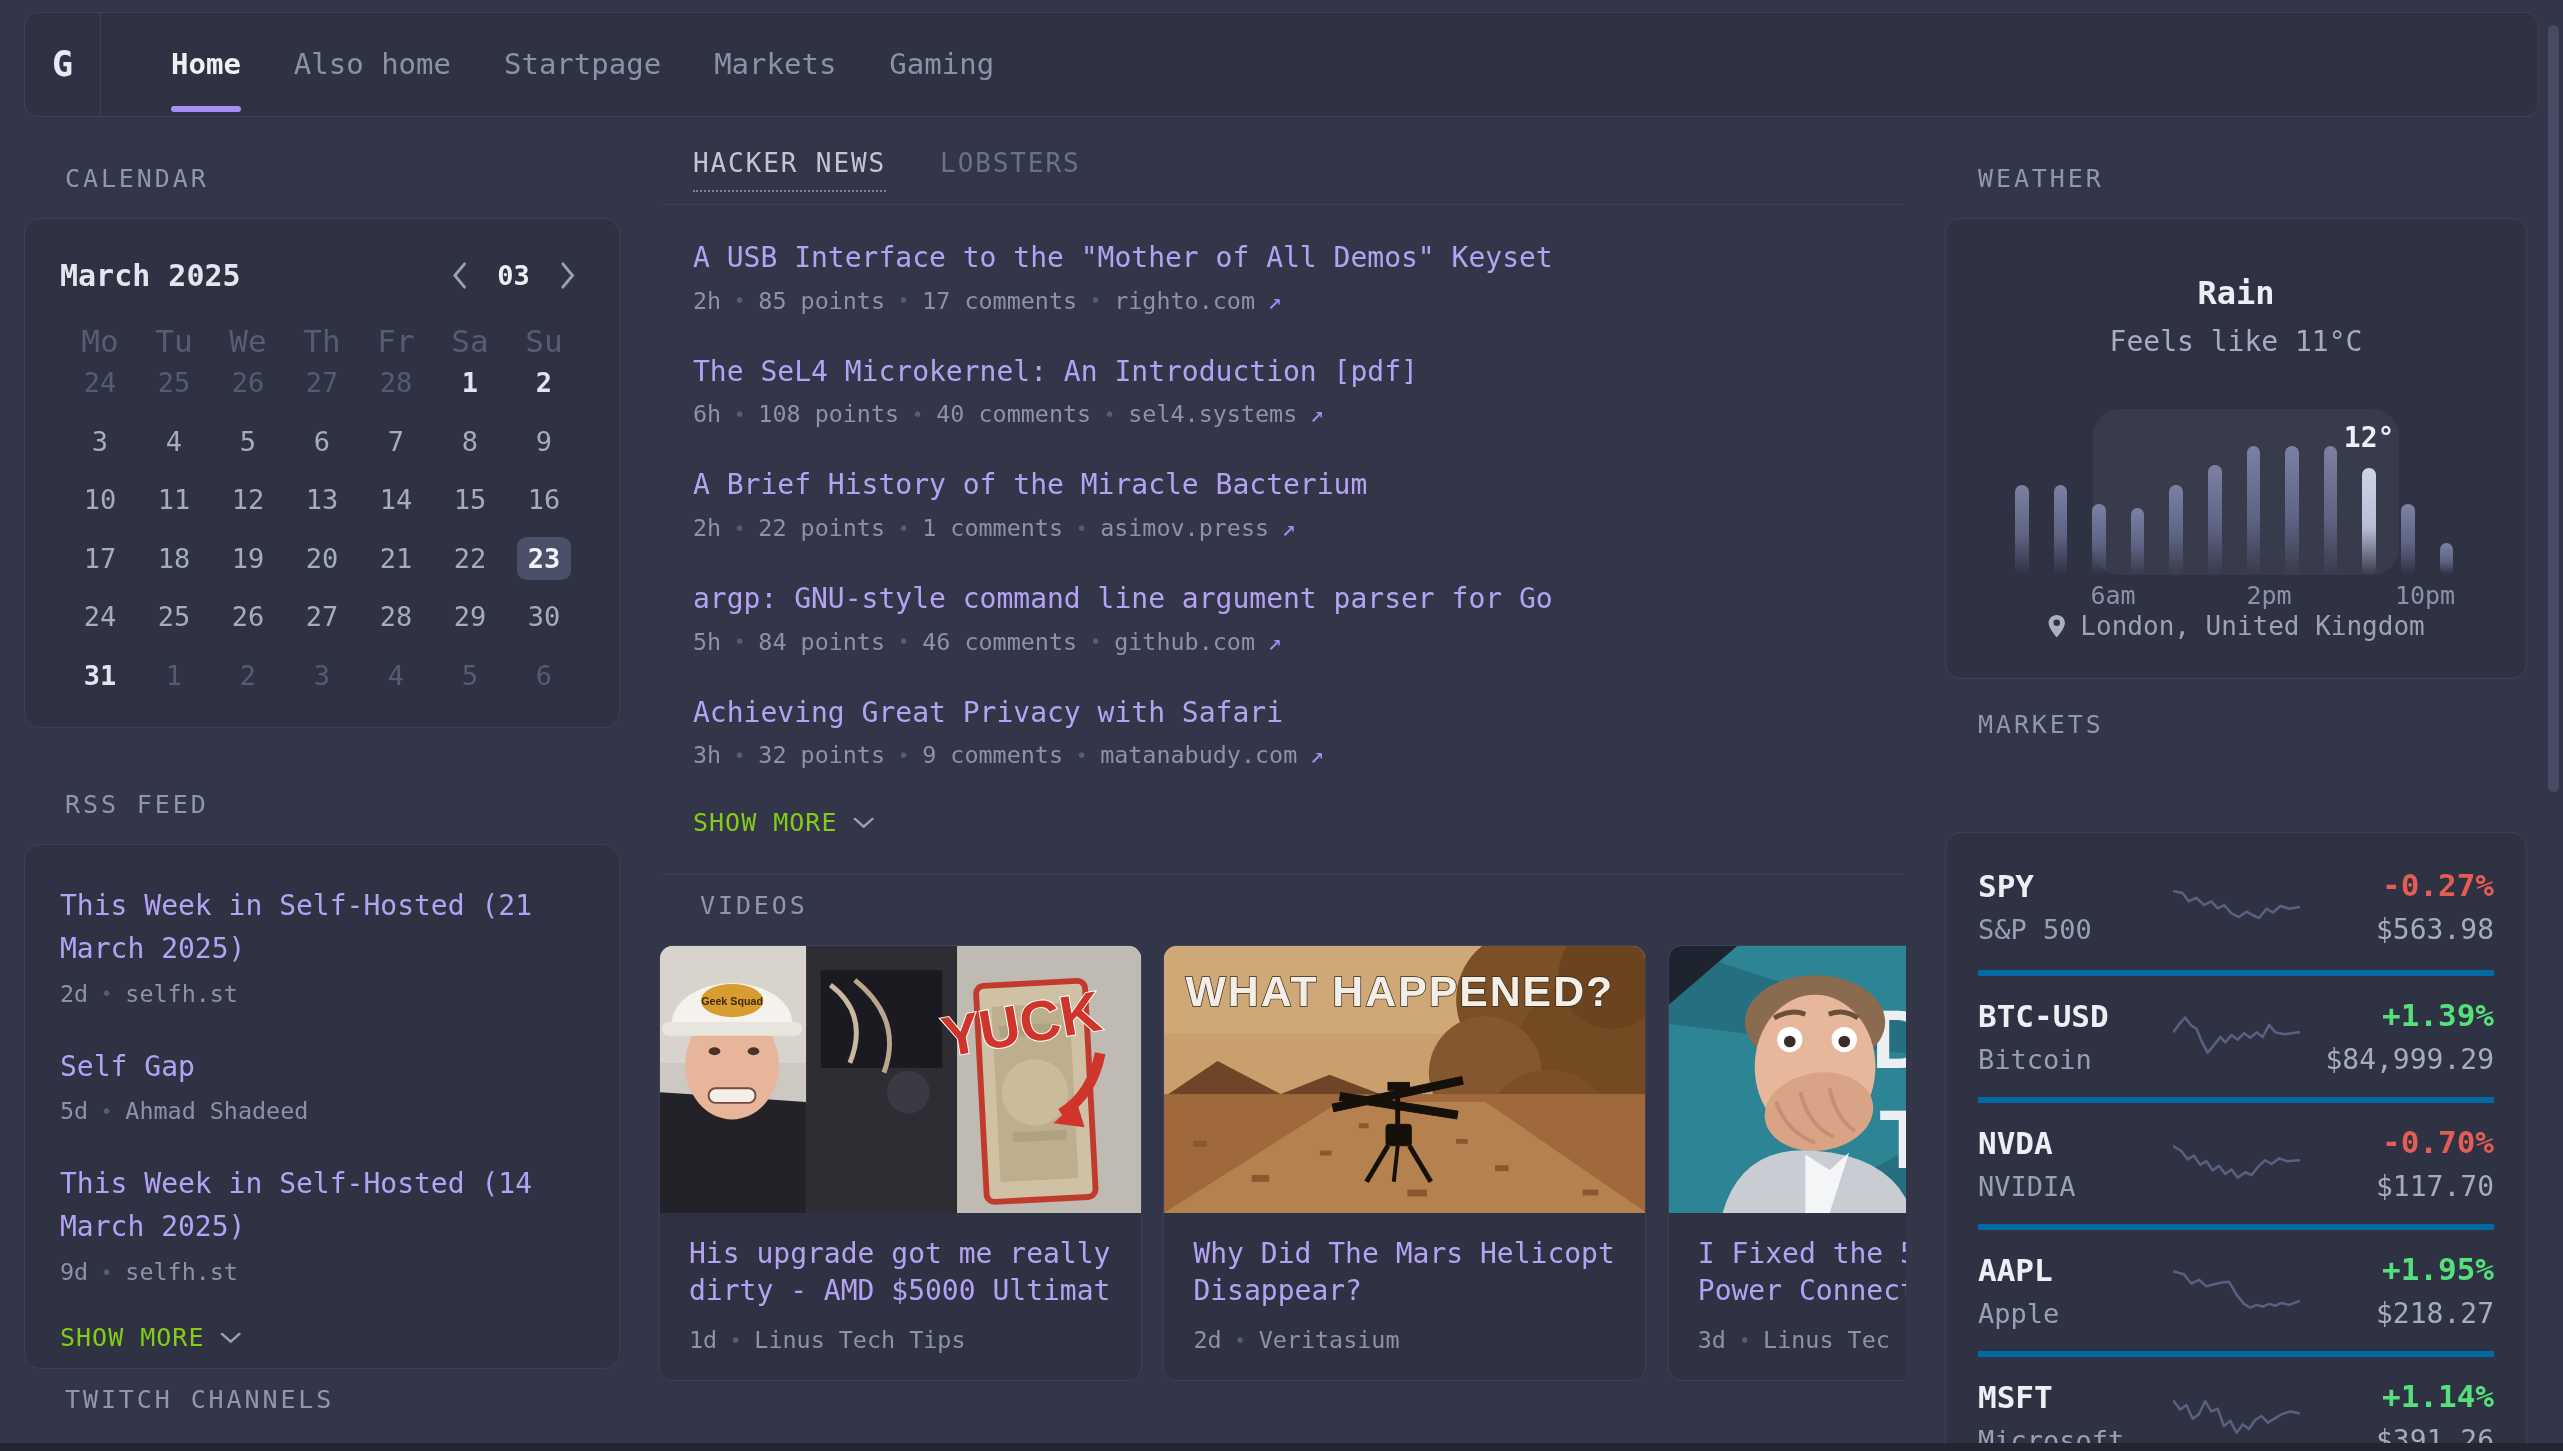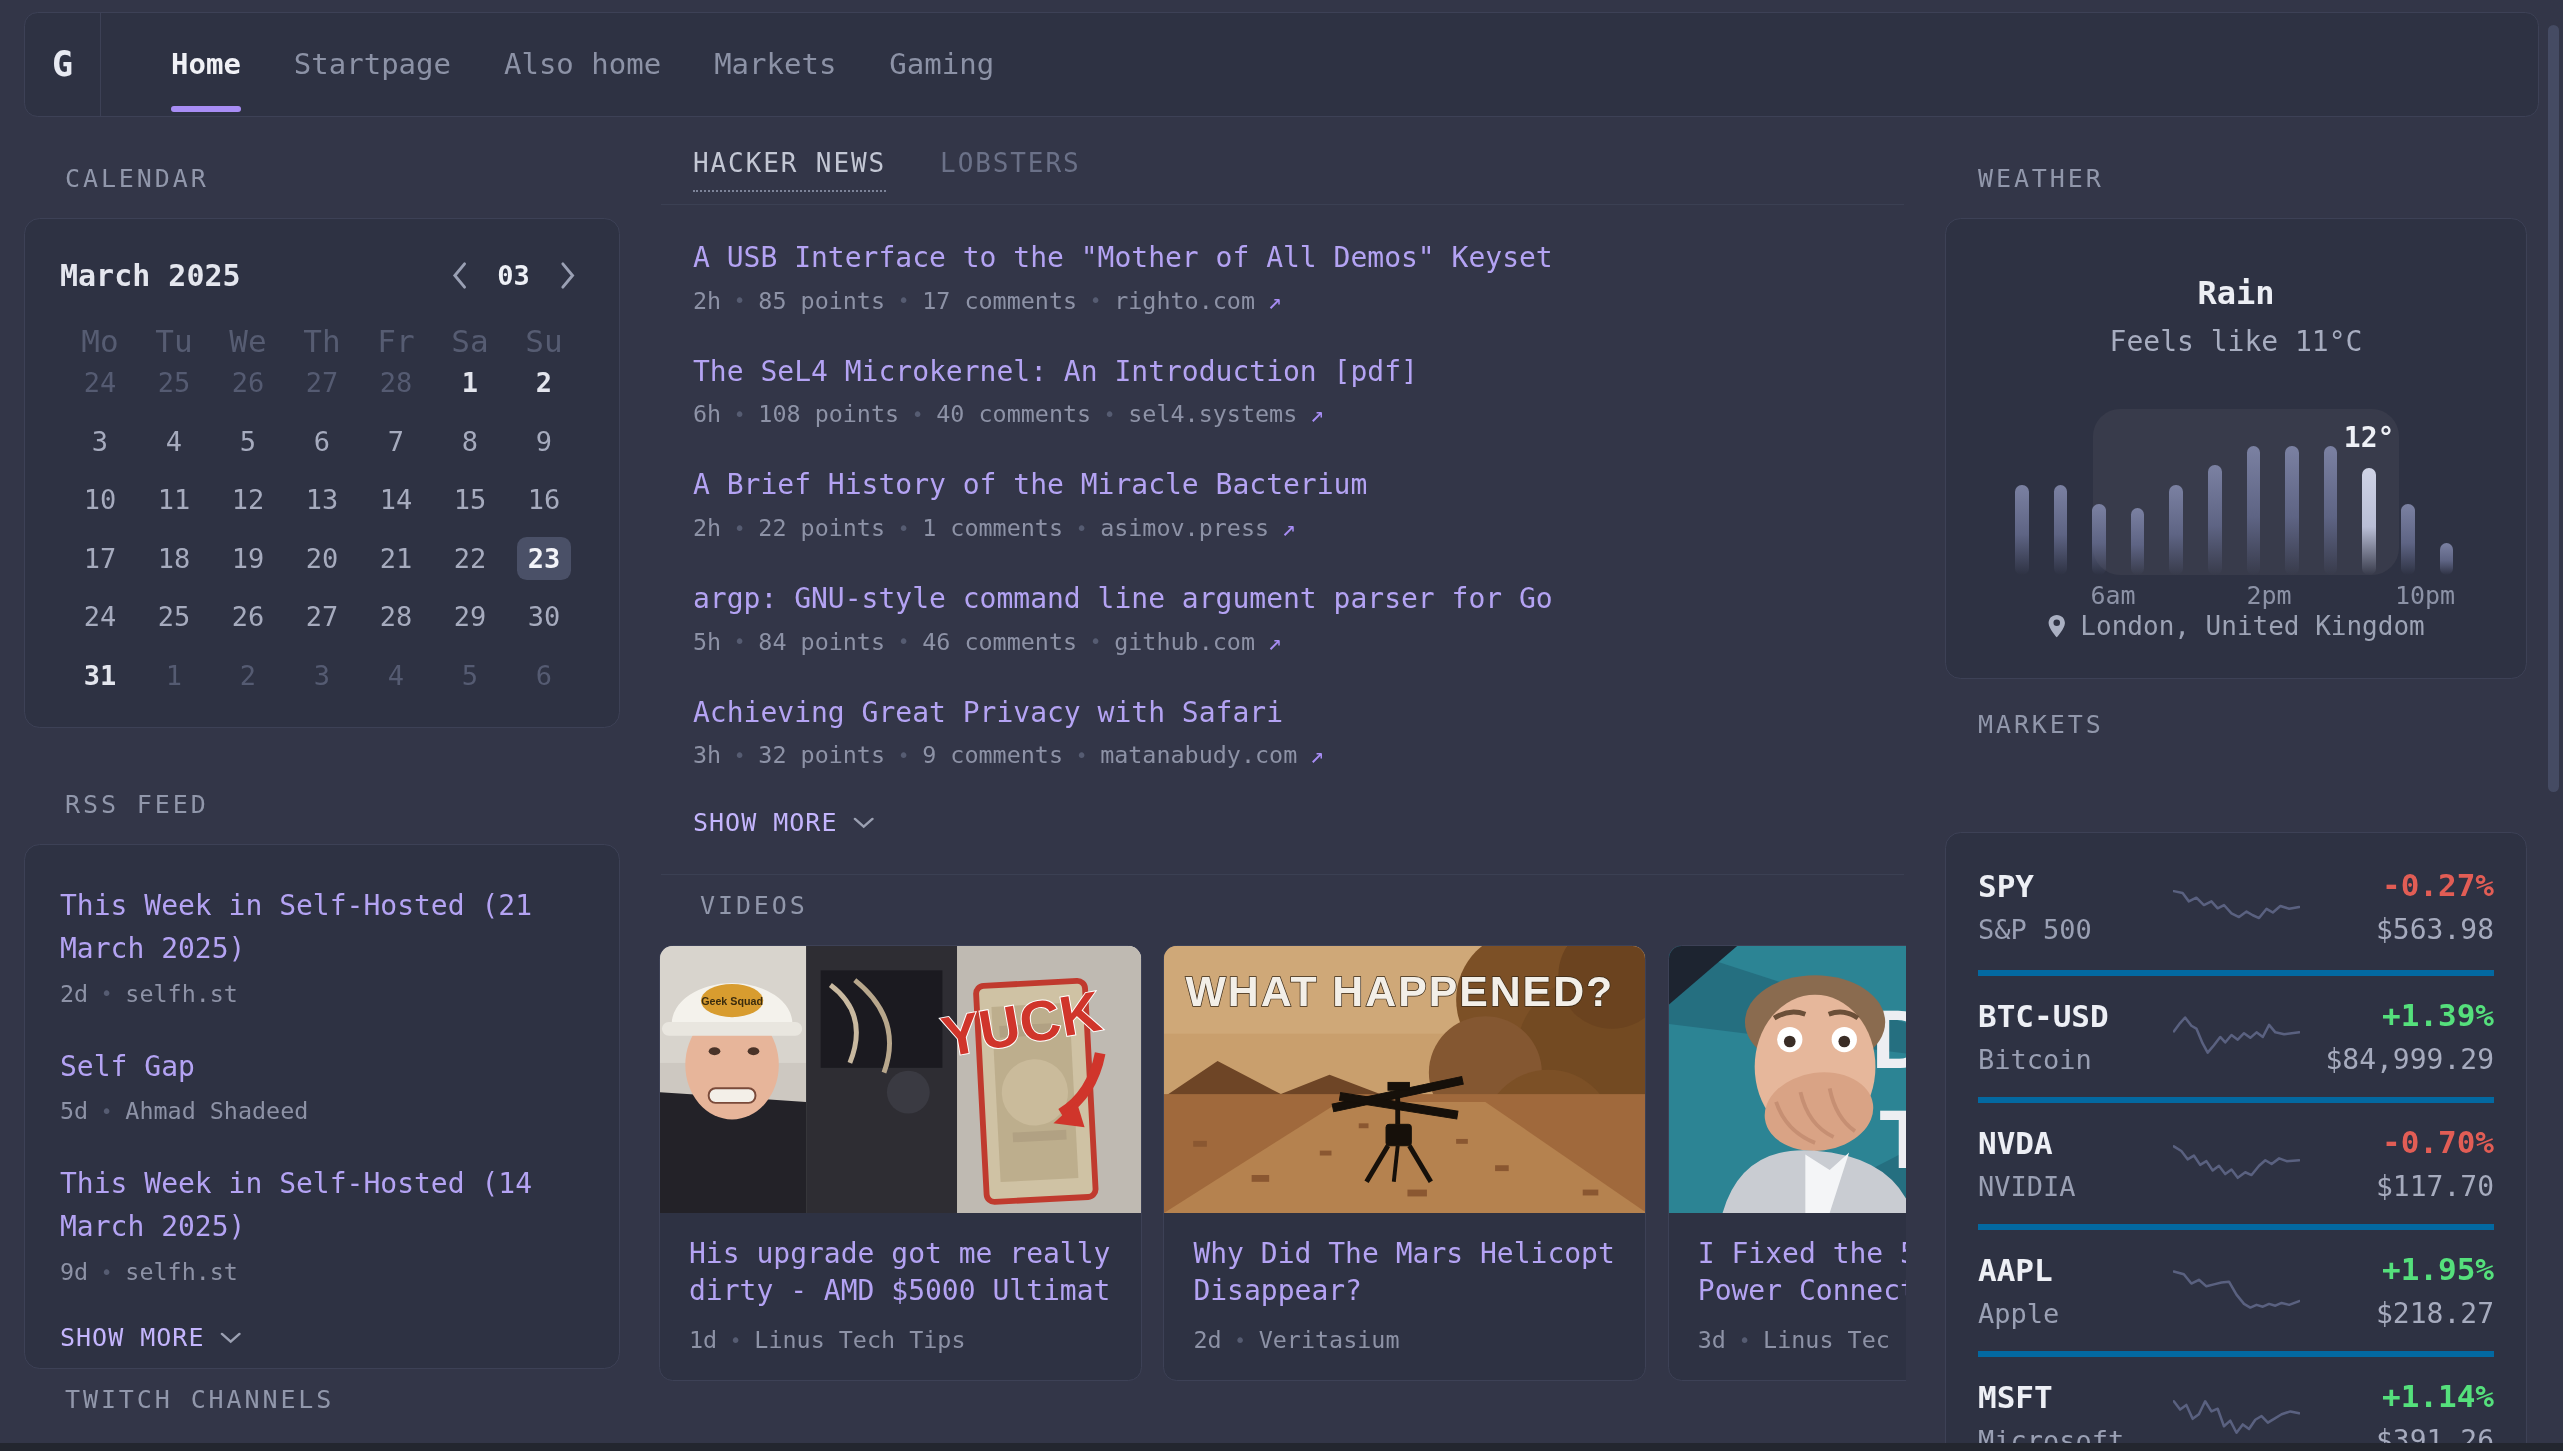--- a/index.html
+++ b/index.html
@@ -44,21 +44,21 @@
   .day.bright{color:#e3e5ed;font-weight:bold}
   .day.selected{background:#4a5067;color:#f2f3f8;font-weight:bold}
 
   
   .rss{height:525px;padding:39px 35px;margin-top:62px}
   .feed-item{margin-bottom:37px}
   .feed-title{display:block;font-size:28px;line-height:43px;color:var(--link);cursor:pointer;text-decoration:none}
   .meta{margin-top:9.7px;font-size:23.4px;color:#8d92a6;display:flex;align-items:center;gap:12.7px;white-space:nowrap}
   .meta .dot{color:#565c72;font-size:19.5px}
   .meta .ext{color:var(--accent);font-size:23.4px}
-  .show-more{margin-top:33px;display:flex;align-items:center;gap:15.6px;font-size:25px;letter-spacing:1px;color:#c4b5fd;cursor:pointer}
+  .show-more{margin-top:33px;display:flex;align-items:center;gap:15.6px;font-size:25px;letter-spacing:1px;color:#84cc16;cursor:pointer}
   .show-more svg{stroke:#9ba0b2}
   .tw-head{margin-top:51px;margin-bottom:0}
 
   
   .news-tabs{display:flex;gap:54px;padding-left:34px;height:56px;align-items:flex-start}
   .news-tab{font-size:26px;letter-spacing:1.9px;color:#6b7188;cursor:pointer;padding-bottom:11.7px}
   .news-tab.active{color:#c3c7d4;border-bottom:2.9px dotted #7d8398}
   .mid-divider{height:1px;background:#3b4053;margin-left:1.9px;width:1243px}
   .news-list{padding:35px 0 0 34px}
   .news-item{margin-bottom:39px}
@@ -112,22 +112,22 @@
   svg text{font-family:"DejaVu Sans Mono",monospace}
   .sansb{font-family:"Liberation Sans",sans-serif;font-weight:bold}
 </style>
 </head>
 <body>
 
 <header class="nav card">
   <div class="logo">G</div>
   <nav class="tabs">
     <a class="tab active">Home</a>
+    <a class="tab">Also home</a>
     <a class="tab">Startpage</a>
-    <a class="tab">Also home</a>
     <a class="tab">Markets</a>
     <a class="tab">Gaming</a>
   </nav>
 </header>
 
 <section class="col-left">
   <h2 class="sec">CALENDAR</h2>
   <div class="card calendar">
     <div class="cal-head">
       <div class="cal-title">March 2025</div>

